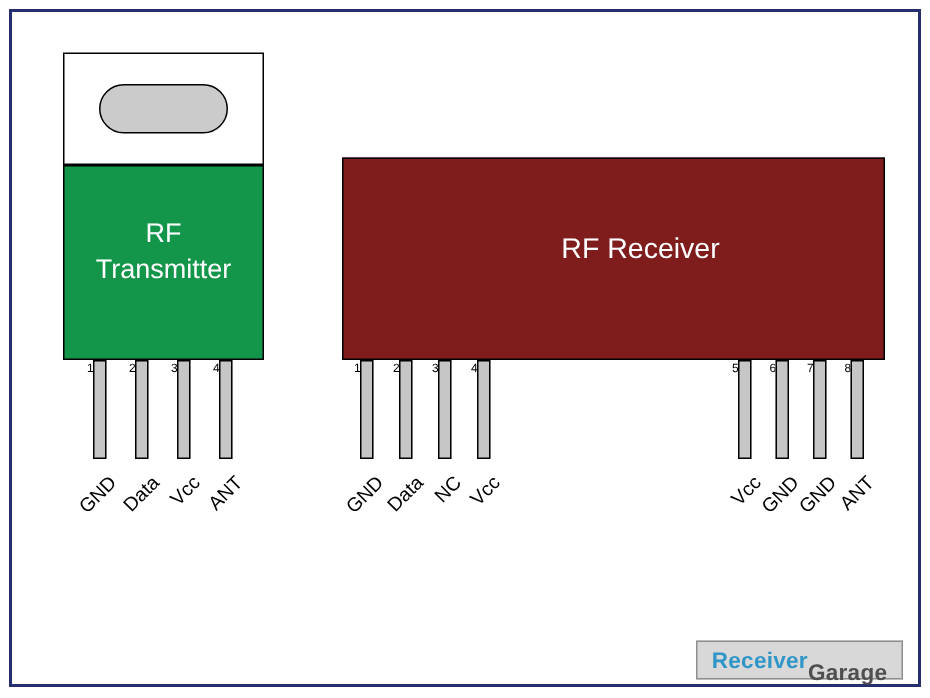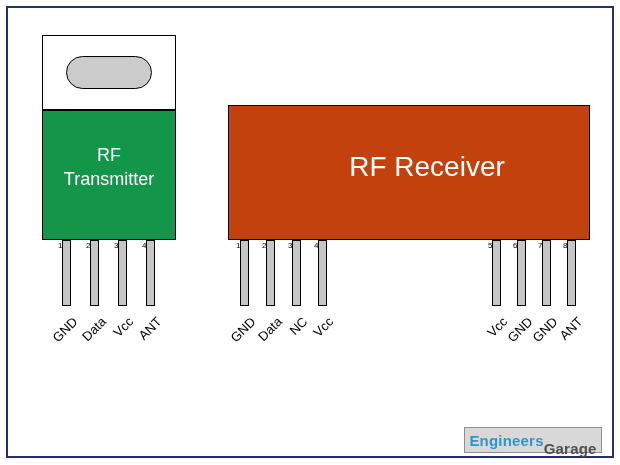--- a/index.html
+++ b/index.html
@@ -28,22 +28,22 @@
     position:absolute; left:42px; top:110px; width:134px; height:130px;
     background:#14964a; border:1px solid #000;
     color:#ffffff; font-size:18px; line-height:1.35;
     display:flex; flex-direction:column; align-items:center; justify-content:center;
     padding-bottom:16px; text-align:center;
   }
 
   
   .rx-body {
     position:absolute; left:228px; top:105px; width:362px; height:135px;
-    background:#c2410c; border:1px solid #000;
-    color:#ffffff; font-size:28px;
+    background:#7f1d1d; border:1px solid #000;
+    color:#ffffff; font-size:19px;
     display:flex; align-items:center; justify-content:center;
     padding-bottom:12px;
     padding-left:36px;
   }
 
   
   .pin { position:absolute; top:240px; width:9px; height:125px; }
   .pin-bar {
     position:absolute; left:0; top:0; width:9px; height:66px;
     background:#c6c6c6; border:1px solid #000;
@@ -143,16 +143,16 @@
     <div class="pin-bar"></div>
     <span class="pin-label">GND</span>
   </div>
   <div class="pin" style="left:567px;">
     <span class="pin-num">8</span>
     <div class="pin-bar"></div>
     <span class="pin-label">ANT</span>
   </div>
 
   <div class="logo">
-    <span class="p1">Engineers</span>
+    <span class="p1">Receiver</span>
       <span class="p2">Garage</span>
   </div>
 </div>
 
 </body></html>

